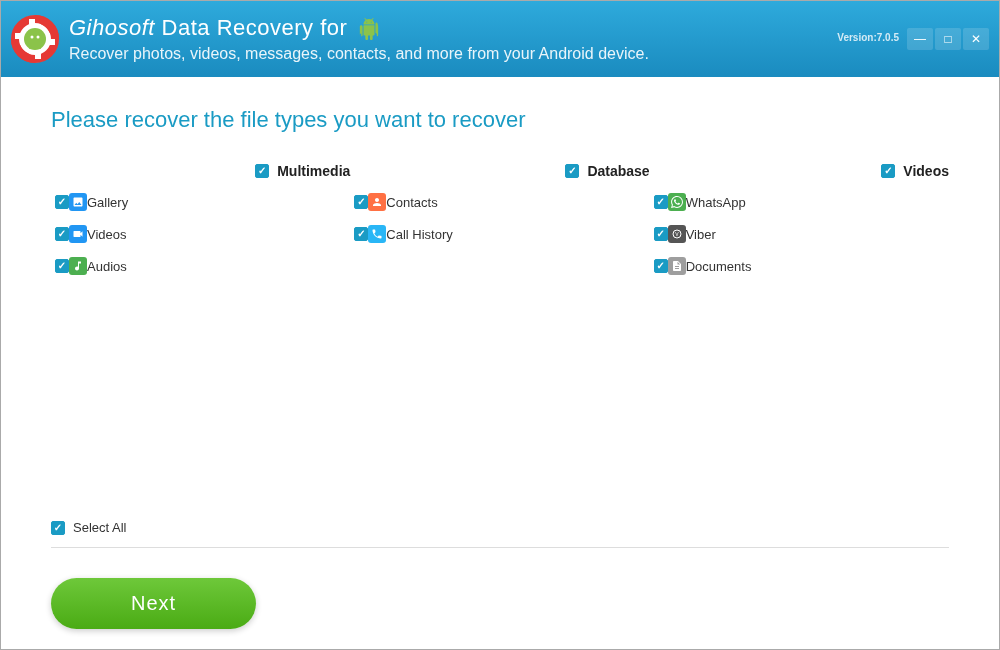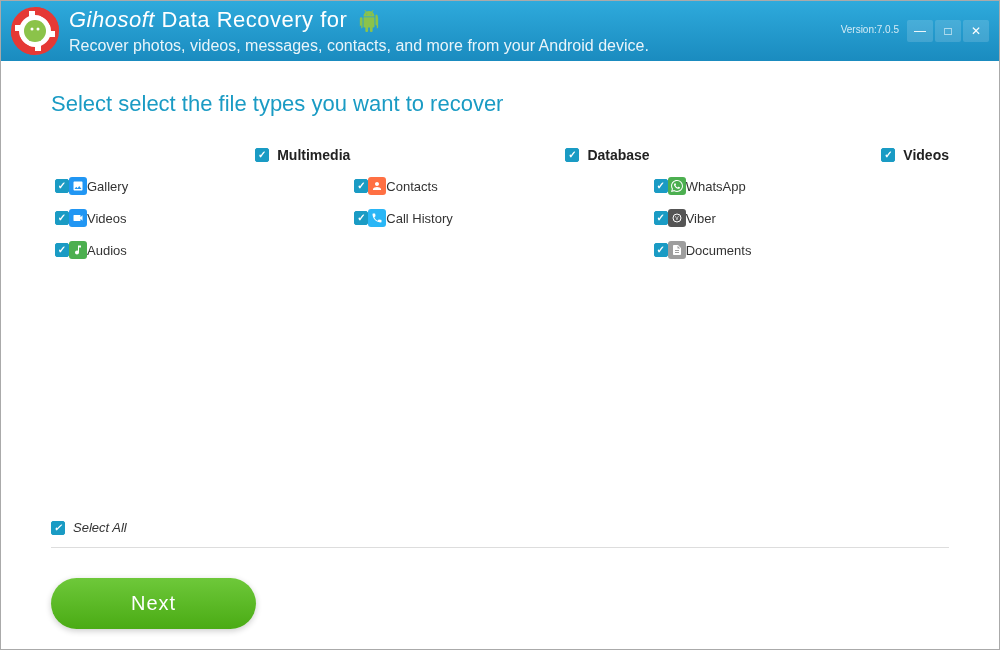--- a/index.html
+++ b/index.html
@@ -16,21 +16,21 @@
       height: 650px;
       border: 1px solid #aaa;
       display: flex;
       flex-direction: column;
       background: #fff;
     }
 
     
     .title-bar {
       background: linear-gradient(180deg, #2eaadc 0%, #1a8bbf 100%);
-      height: 60px;
+      height: 76px;
       display: flex;
       align-items: center;
       justify-content: space-between;
       padding: 0 10px;
       flex-shrink: 0;
     }
 
     .title-bar-left {
       display: flex;
       align-items: center;
@@ -68,20 +68,21 @@
       display: flex;
       align-items: flex-start;
       gap: 0;
     }
 
     .version-text {
       color: rgba(255,255,255,0.8);
       font-size: 10px;
       margin-right: 8px;
       margin-top: 4px;
+      font-weight: bold;
     }
 
     .window-controls {
       display: flex;
       gap: 2px;
     }
 
     .win-btn {
       width: 26px;
       height: 22px;
@@ -191,21 +192,20 @@
       margin-top: 30px;
     }
 
     .select-all-row {
       display: flex;
       align-items: center;
       gap: 8px;
       font-size: 13px;
       color: #333;
       padding-bottom: 12px;
-      font-style: italic;
     }
 
     .divider {
       height: 1px;
       background: #ddd;
       width: 100%;
     }
 
     .button-row {
       display: flex;
@@ -281,21 +281,21 @@
       <span class="version-text">Version:7.0.5</span>
       <div class="window-controls">
         <button class="win-btn">—</button>
         <button class="win-btn">□</button>
         <button class="win-btn close">✕</button>
       </div>
     </div>
   </div>
 
   <div class="content">
-    <h2 class="page-title">Select select the file types you want to recover</h2>
+    <h2 class="page-title">Please recover the file types you want to recover</h2>
 
     <div class="categories-grid">
 
       <div class="category-column">
         <div class="category-header">
           <span class="checkbox-checked"></span>
           <span>Multimedia</span>
         </div>
         <div class="category-item">
           <span class="checkbox-checked"></span>

